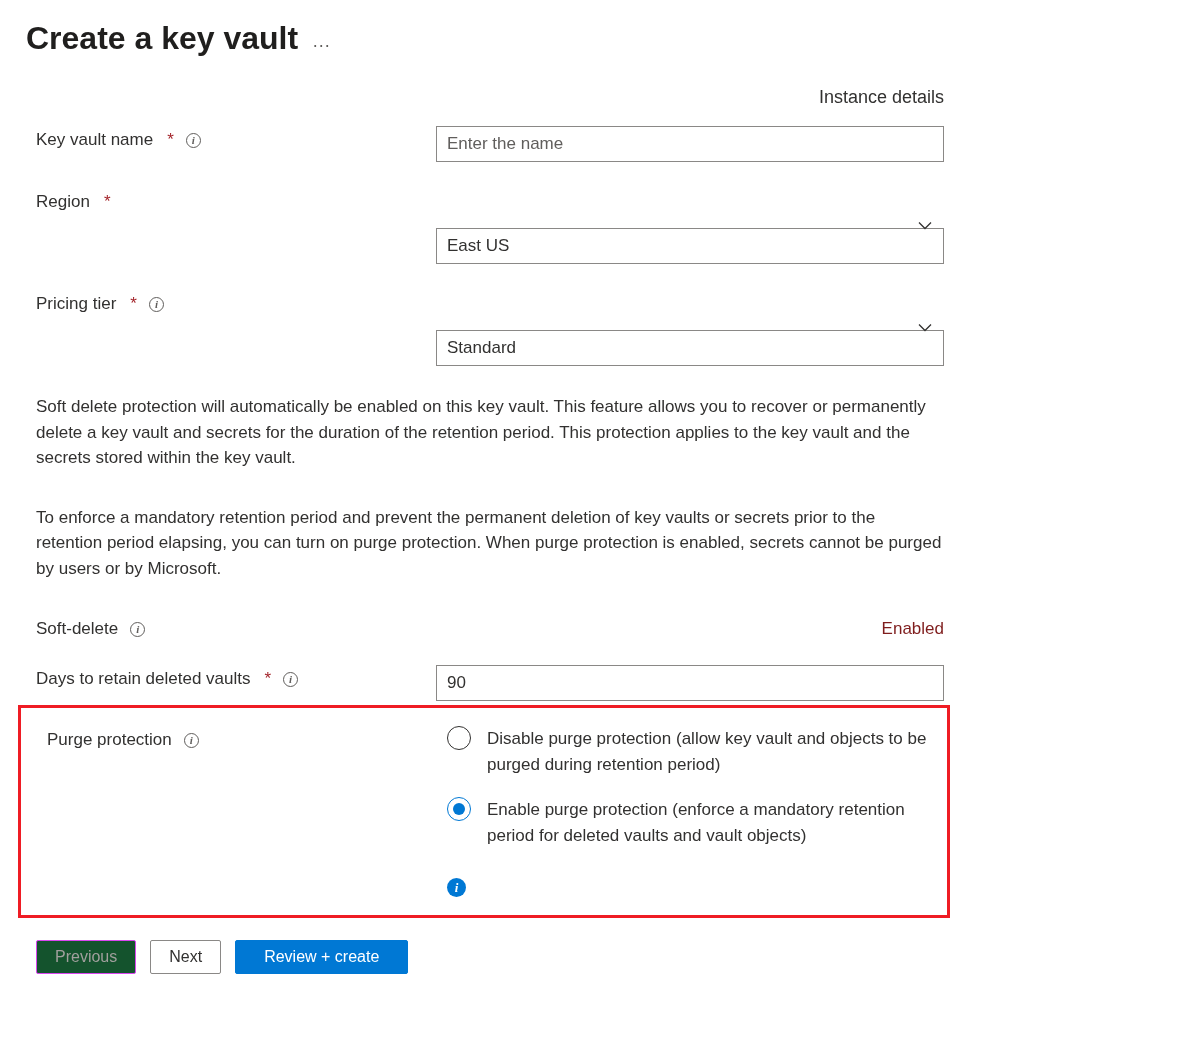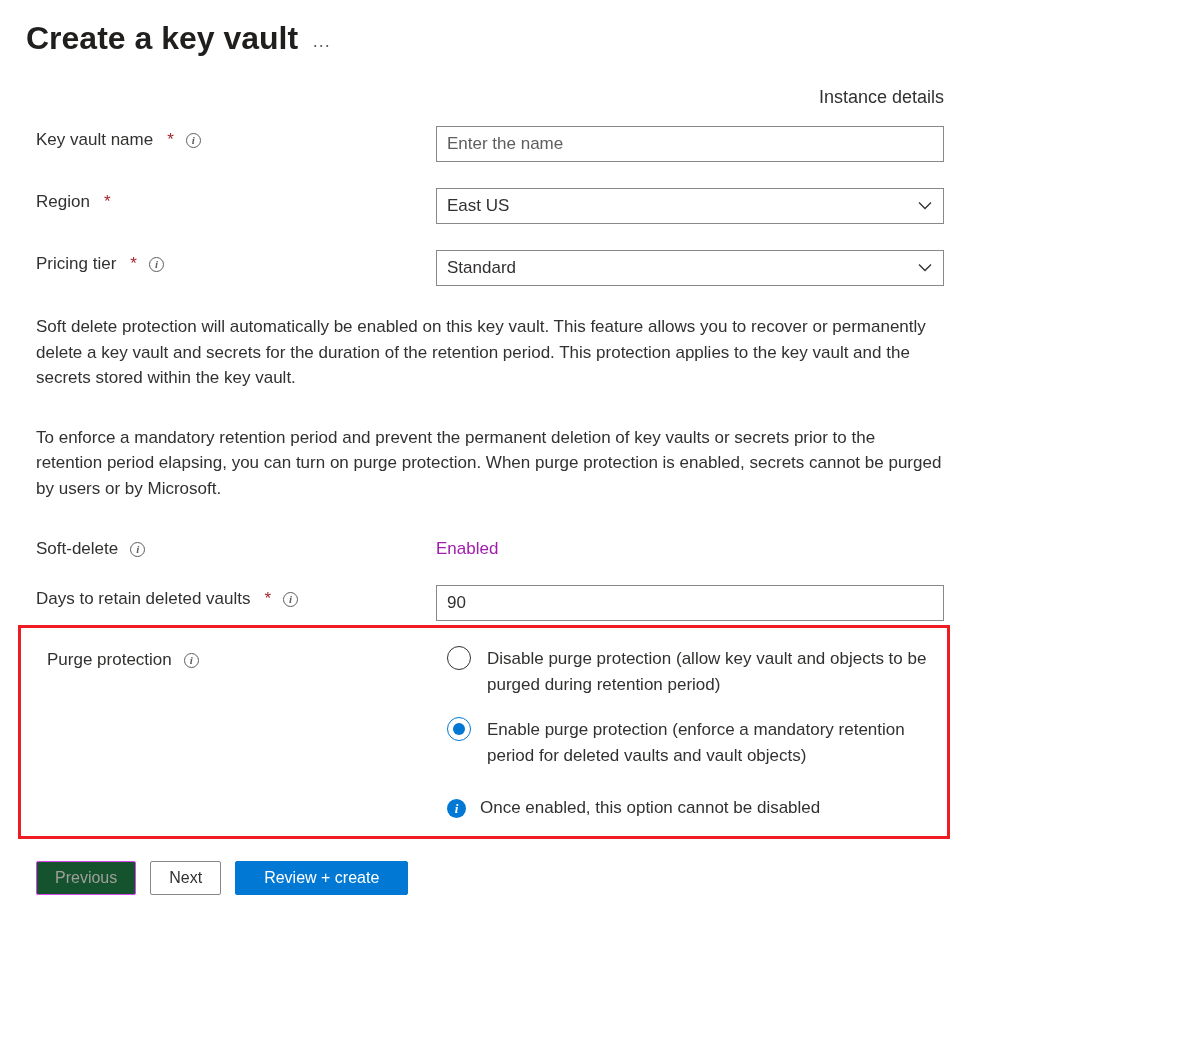--- a/index.html
+++ b/index.html
@@ -128,33 +128,35 @@
     background: #fff;
   }
   .txt-input::placeholder {
     color: #605e5c;
   }
   .select-wrap {
     position: relative;
   }
   .select-wrap .txt-input {
     padding-right: 36px;
+    margin-top: 40px;
   }
   .chevron {
     position: absolute;
     right: 12px;
     top: 50%;
     transform: translateY(-50%);
     pointer-events: none;
   }
   .chevron svg { display: block; }
   .static-value {
     font-size: 17px;
-    color: #a21caf;
+    color: #7f1d1d;
     padding-top: 4px;
+    text-align: right;
   }
   .radio-block {
     display: flex;
     align-items: flex-start;
     gap: 16px;
     margin-bottom: 20px;
     padding-right: 8px;
   }
   .radio-outer {
     width: 24px;
@@ -334,21 +336,20 @@
 
           <div class="radio-block">
             <span class="radio-outer selected">
               <span class="radio-inner"></span>
             </span>
             <span class="radio-label">Enable purge protection (enforce a mandatory retention period for deleted vaults and vault objects)</span>
           </div>
 
           <div class="note-row">
             <span class="info-icon-filled">i</span>
-            <span>Once enabled, this option cannot be disabled</span>
           </div>
 
         </div>
       </div>
     </div>
 
   </div>
 
   <div class="footer-bar">
     <button class="btn btn-secondary disabled" disabled="">Previous</button>

